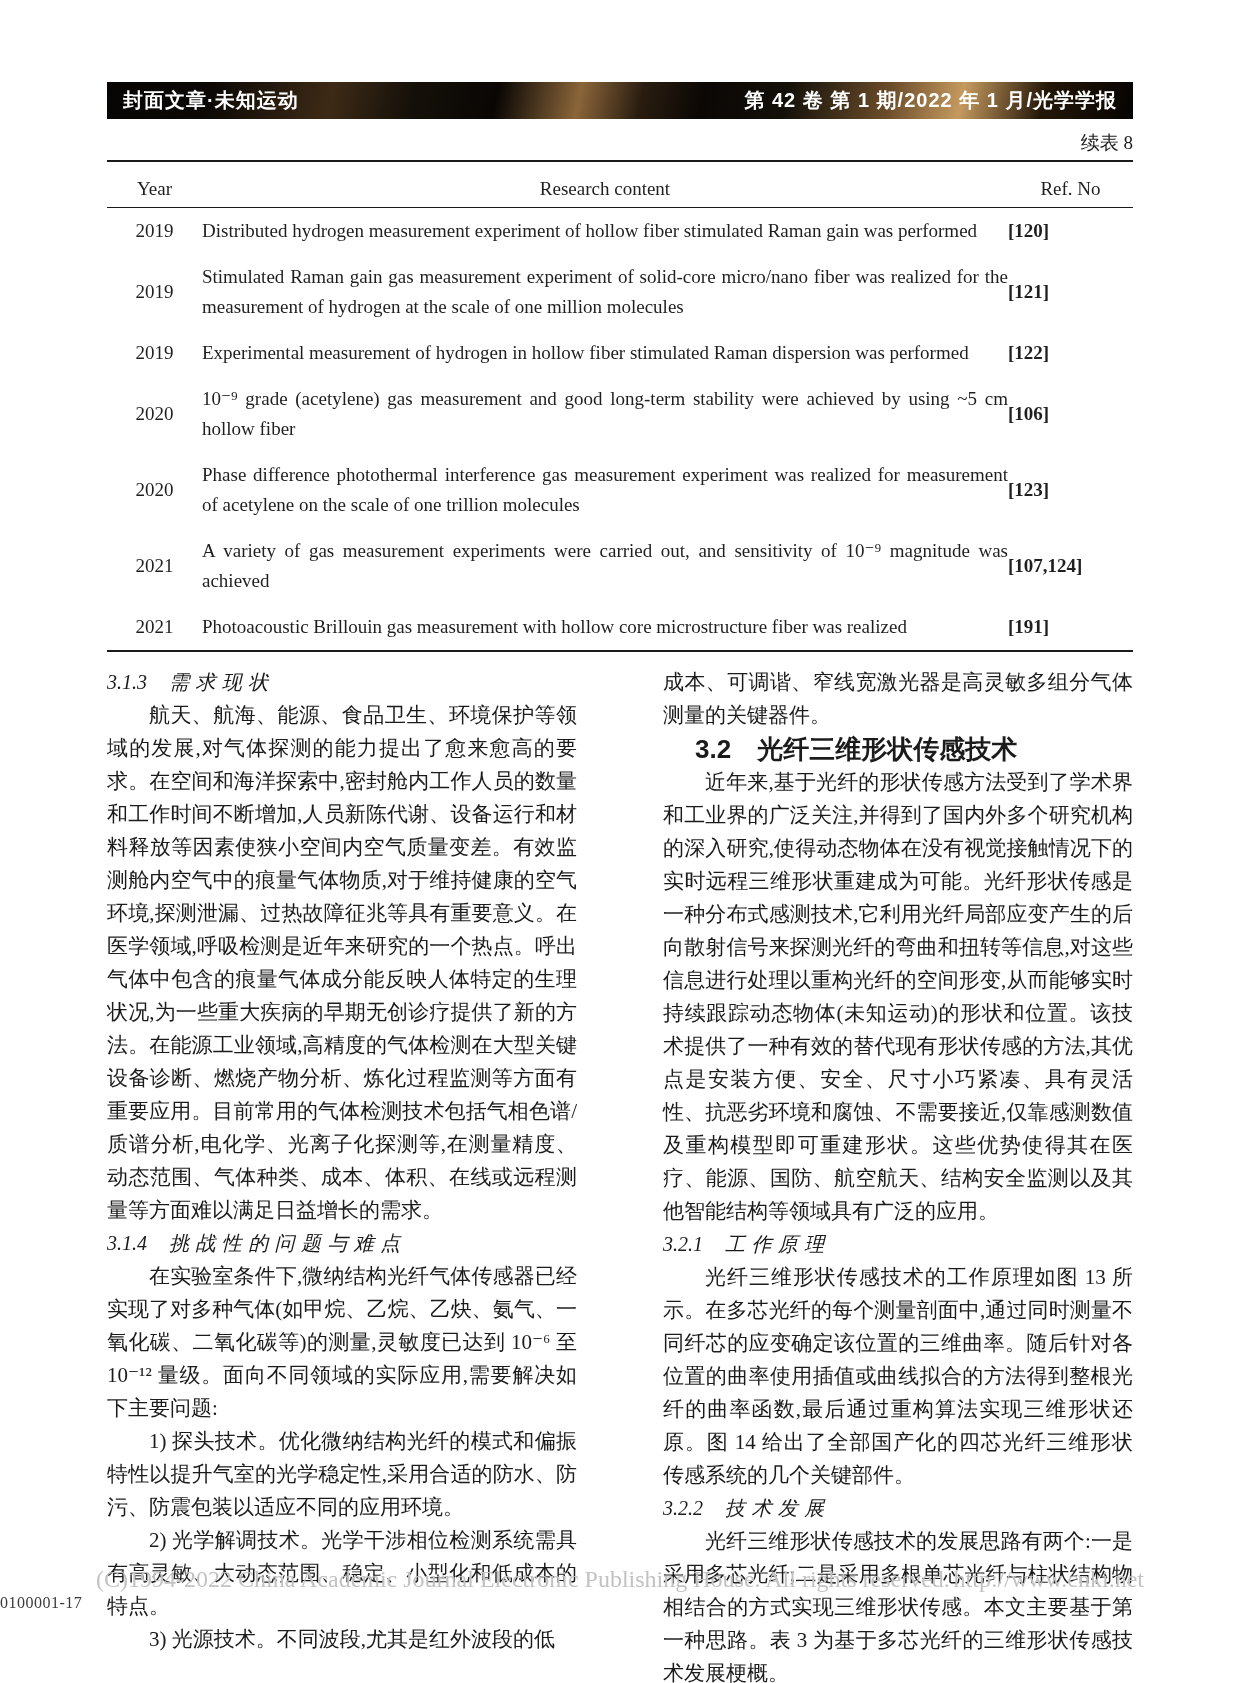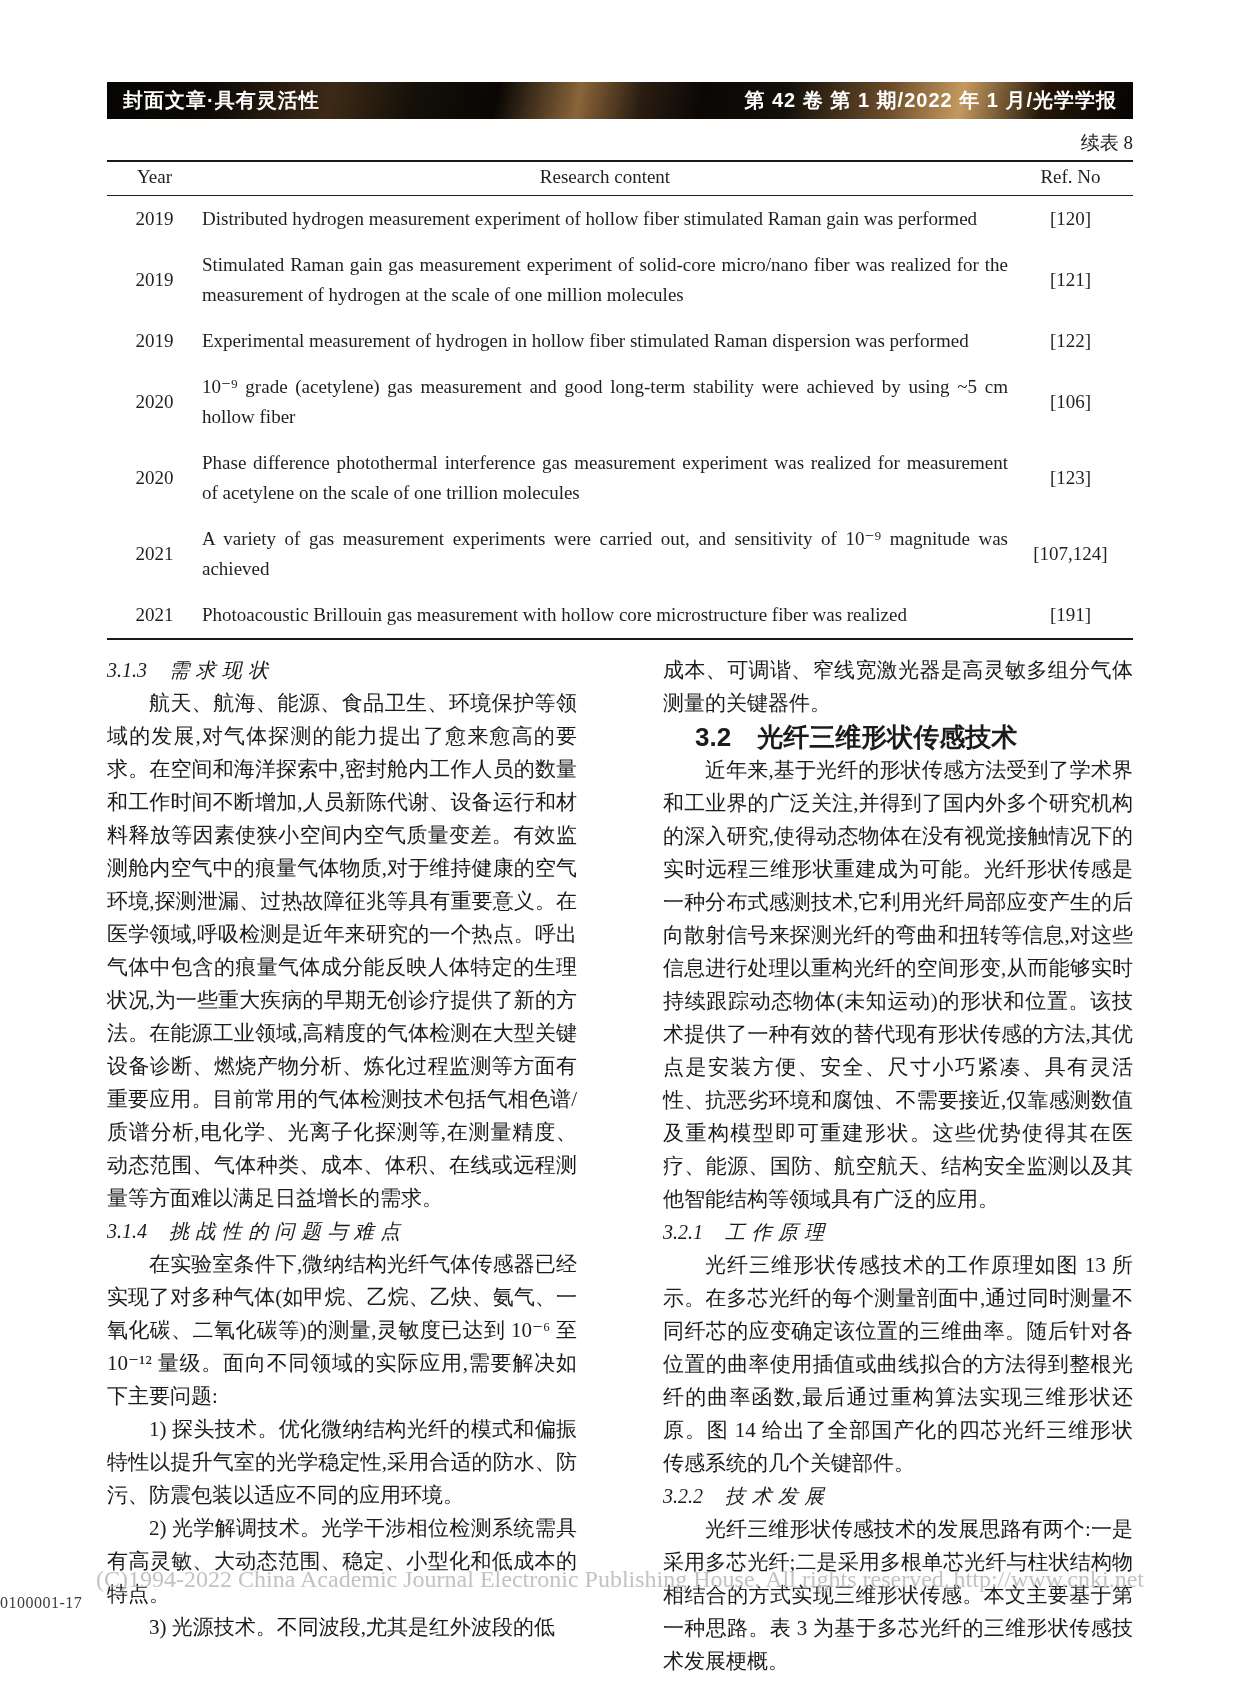--- a/index.html
+++ b/index.html
@@ -26,27 +26,27 @@
 
   
   .table-caption{text-align:right;font-size:19px;margin:11px 0 4px;color:#1b1b1b;}
   table.research{
     width:100%;border-collapse:collapse;
     border-top:2px solid #1a1a1a;border-bottom:2px solid #1a1a1a;
     font-size:19px;color:#1f1f1f;
   }
   table.research thead th{
     font-weight:normal;font-size:19px;border-bottom:1px solid #1a1a1a;
-    padding:4px 0 7px;
+    padding:16px 0 7px;
   }
   th.col-year{width:95px;}
   th.col-ref{width:125px;}
   table.research td{padding:8px 0;line-height:30px;vertical-align:middle;}
   td.cell-year{text-align:center;}
-  td.cell-ref{text-align:center;white-space:nowrap;}
+  td.cell-ref{text-align:left;white-space:nowrap;font-weight:bold;}
   td.cell-content{text-align:justify;padding-right:28px;}
 
   
   .columns{display:flex;gap:86px;margin-top:14px;}
   .col{width:470px;font-size:21px;line-height:33px;text-align:justify;}
   .para{text-indent:2em;}
   .para.noindent{text-indent:0;}
   .sec-h3{font-style:italic;font-size:20px;line-height:33px;}
   .sec-h3 .sec-num{margin-right:1.1em;}
   .sec-h3 .sec-title{letter-spacing:0.32em;}
@@ -65,21 +65,21 @@
   .page-number{
     text-align:left;color:#3a3a3a;font-size:16px;margin-top:1px;letter-spacing:0.5px;
   }
 </style>
 </head>
 <body>
 
 <div class="page">
 
   <div class="header-bar">
-    <span>封面文章·具有灵活性</span>
+    <span>封面文章·未知运动</span>
     <span>第 42 卷 第 1 期/2022 年 1 月/光学学报</span>
   </div>
 
   <div class="table-caption">续表 8</div>
 
   <table class="research">
     <thead>
       <tr>
         <th class="col-year">Year</th>
         <th class="col-content">Research content</th>

